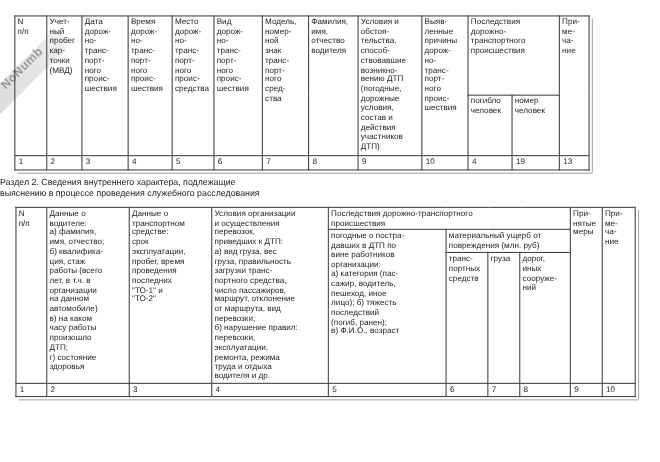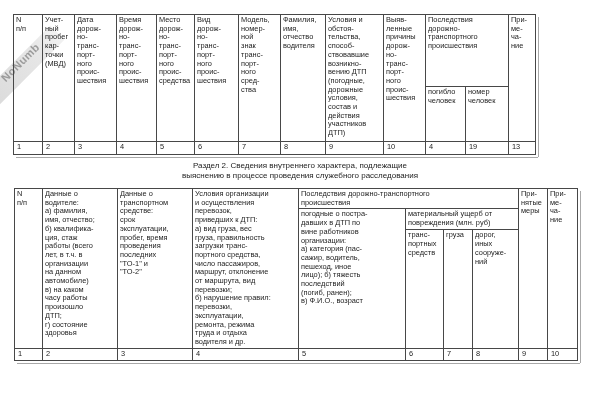--- a/index.html
+++ b/index.html
@@ -29,21 +29,21 @@
     font-size:7.4px;line-height:8.7px;overflow:hidden;
   }
   .hcell{white-space:pre-line;}
   .nums td{padding:1px 3px;}
   
   .ghost-b{position:absolute;left:3px;right:-2px;bottom:-3px;height:1px;background:#a8a8a8;}
   .ghost-r{position:absolute;top:3px;bottom:-2px;right:-3px;width:1px;background:#a8a8a8;}
   
   .title{
     position:absolute;left:0;right:0;top:161px;z-index:1;
-    text-align:center;font-size:8px;line-height:9.5px;white-space:pre-line;
+    font-size:8px;line-height:9.5px;white-space:pre-line;
   }
 </style>
 </head>
 <body>
 
 <div class="wm-ribbon"></div>
 <div class="wm-text">NoNumb</div>
 
 <div class="tbl-wrap t1">
   <table>

